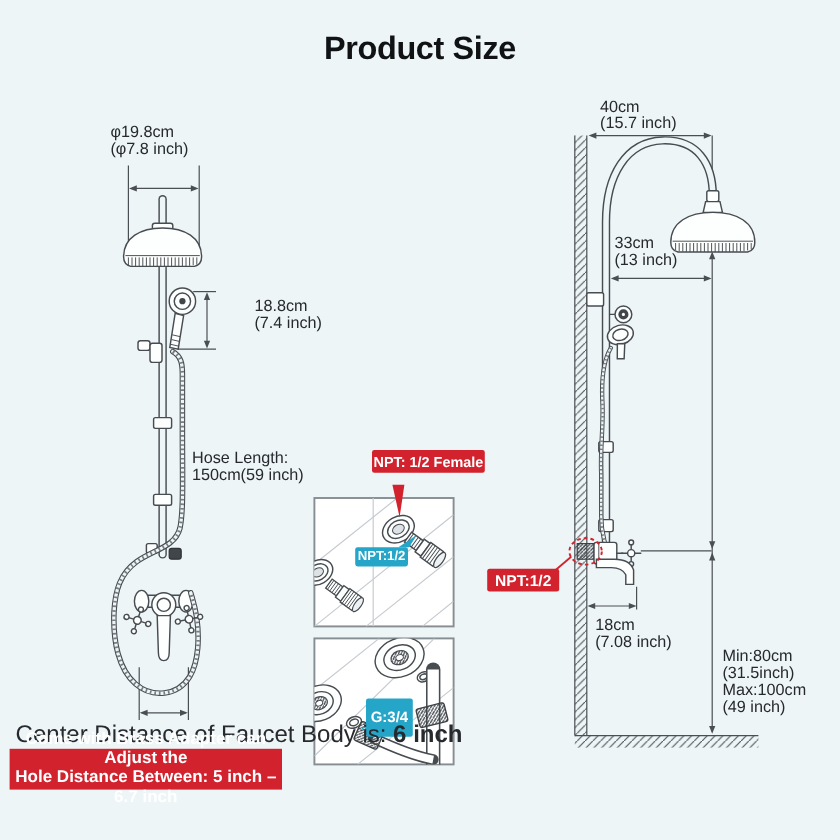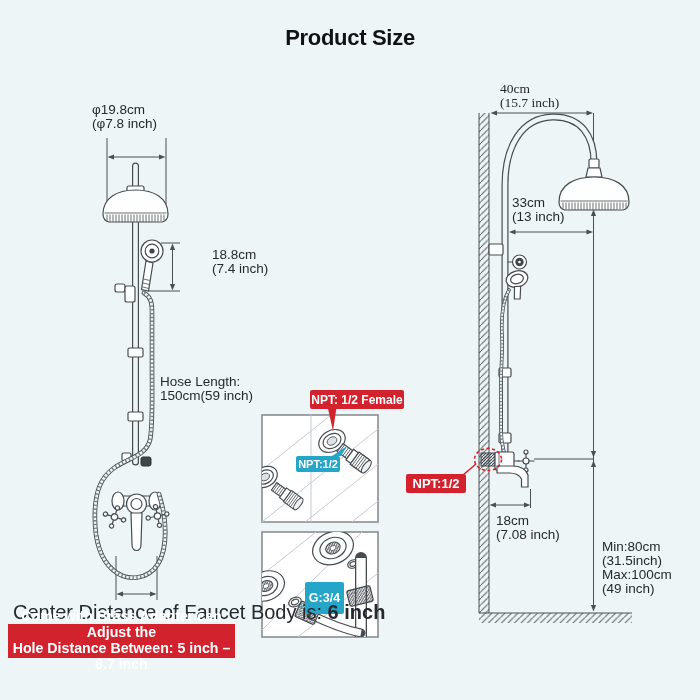--- a/index.html
+++ b/index.html
@@ -4,34 +4,34 @@
 <style>
   :root{
     --background:#edf5f7; --red:#d2222d; --cyan:#25a5c8; --line:#474c51; --text:#26292d;
   }
   html,body{margin:0;padding:0;}
   body{width:700px;height:700px;background:var(--background);
        font-family:"Liberation Sans", sans-serif; color:var(--text); overflow:hidden;}
   .canvas{position:relative;width:700px;height:700px;}
   svg.art{position:absolute;left:0;top:0;}
   .abs{position:absolute;}
-  .title{left:0;right:0;top:25px;text-align:center;font-size:22px;font-weight:800;
+  .title{left:0;right:0;top:25px;text-align:center;font-size:27px;font-weight:800;
          letter-spacing:-0.3px;color:#101214;}
   .dim{font-size:13.5px;line-height:14px;font-weight:500;color:var(--text);white-space:nowrap;}
   .note-center{left:13px;top:601px;font-size:20px;font-weight:500;white-space:nowrap;text-align:center;}
   .note-center b{font-weight:800;}
   .note-box{left:8px;top:624px;width:227px;height:34px;background:var(--red);color:#fff;
             text-align:center;font-size:14.2px;line-height:15.8px;font-weight:600;
             display:flex;flex-direction:column;justify-content:center;}
   .note-box b{font-weight:800;}
   .tag{color:#fff;font-weight:700;display:flex;align-items:center;justify-content:center;
        white-space:nowrap;}
   .tag.red{background:var(--red);border-radius:2px;}
   .tag.cyan{background:var(--cyan);border-radius:2px;}
-  .tag-female{left:310px;top:390px;width:94px;height:19px;font-size:12px;}
+  .tag-female{left:310px;top:375px;width:94px;height:19px;font-size:12px;}
   .tag-npt-inset{left:296px;top:456px;width:44px;height:16px;font-size:11px;}
   .tag-g34{left:305px;top:582px;width:39px;height:32px;font-size:12.5px;}
   .tag-npt-right{left:406px;top:474px;width:60px;height:19px;font-size:13px;}
 
   
   .s{stroke:var(--line);fill:none;stroke-width:1.2;stroke-linecap:round;}
   .sf{stroke:var(--line);fill:#fdfefe;stroke-width:1.2;}
   .dimln{stroke:#4a4f54;stroke-width:1;fill:none;}
   .arr{fill:#4a4f54;stroke:none;}
   .pipe-o{stroke:var(--line);stroke-width:7;fill:none;stroke-linecap:round;}
@@ -341,21 +341,21 @@
 <div class="abs dim" style="left:180px;top:248px;margin-left:32px;">
   <div>18.8cm</div>
   <div>(7.4 inch)</div>
 </div>
 
 <div class="abs dim" style="left:160px;top:375px;">
   <div>Hose Length:</div>
   <div>150cm(59 inch)</div>
 </div>
 
-<div class="abs dim" style="left:500px;top:82px;font-family:Liberation Serif, serif;">
+<div class="abs dim" style="left:500px;top:82px;">
   <div>40cm</div>
   <div>(15.7 inch)</div>
 </div>
 
 <div class="abs dim" style="left:512px;top:196px;">
   <div>33cm</div>
   <div>(13 inch)</div>
 </div>
 
 

